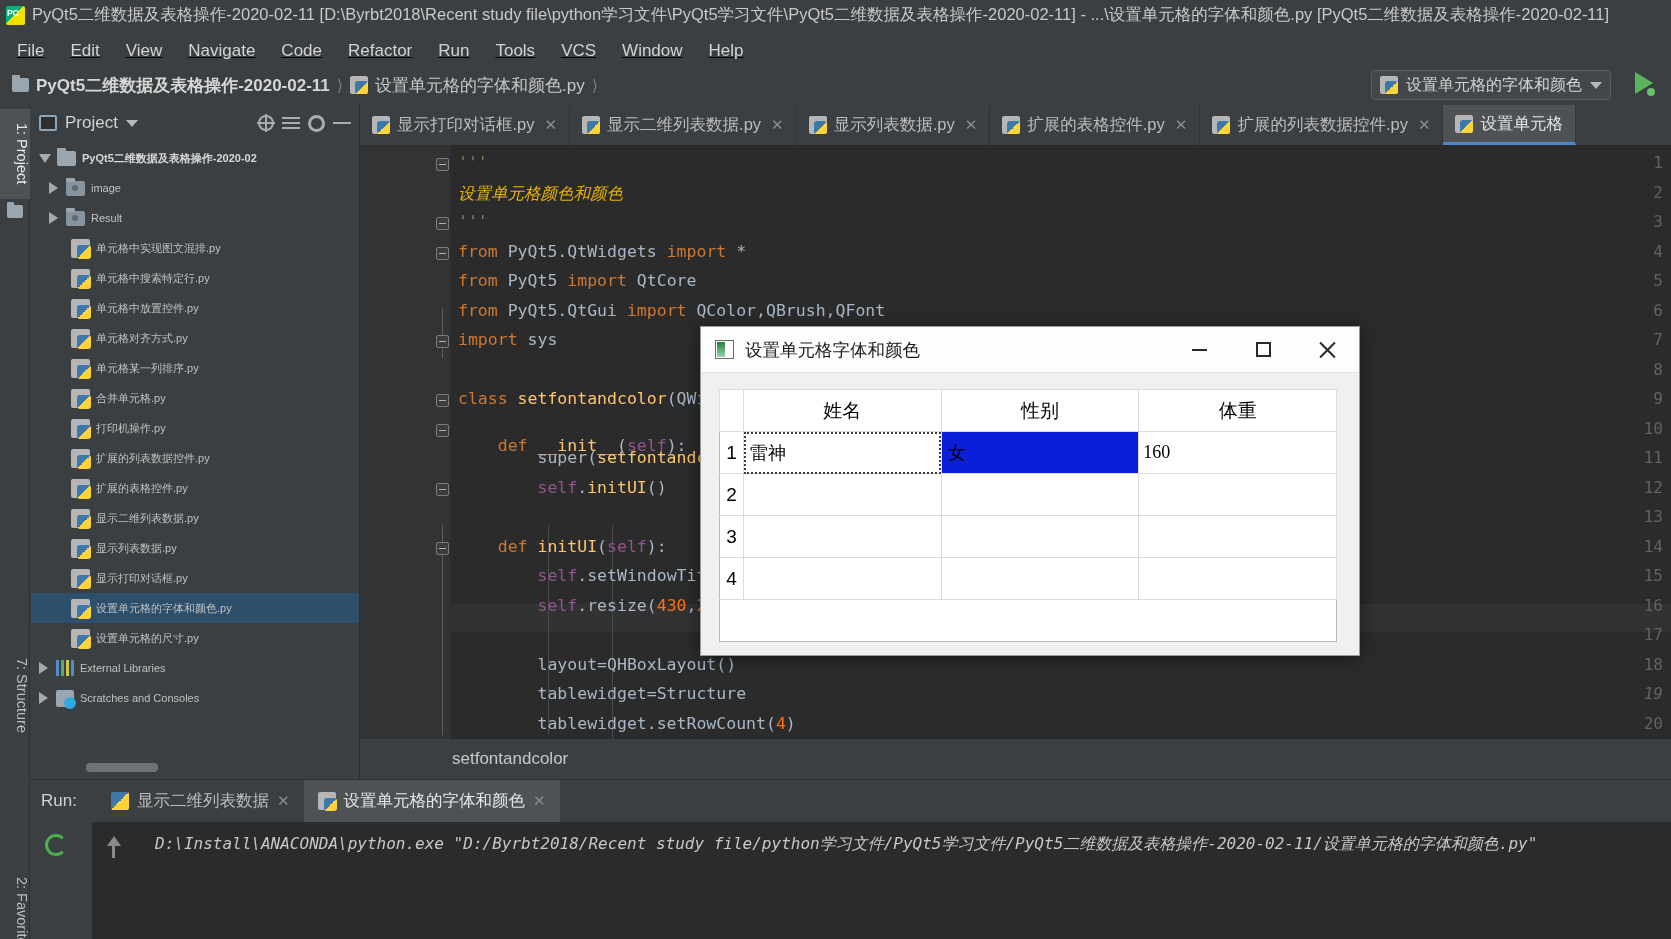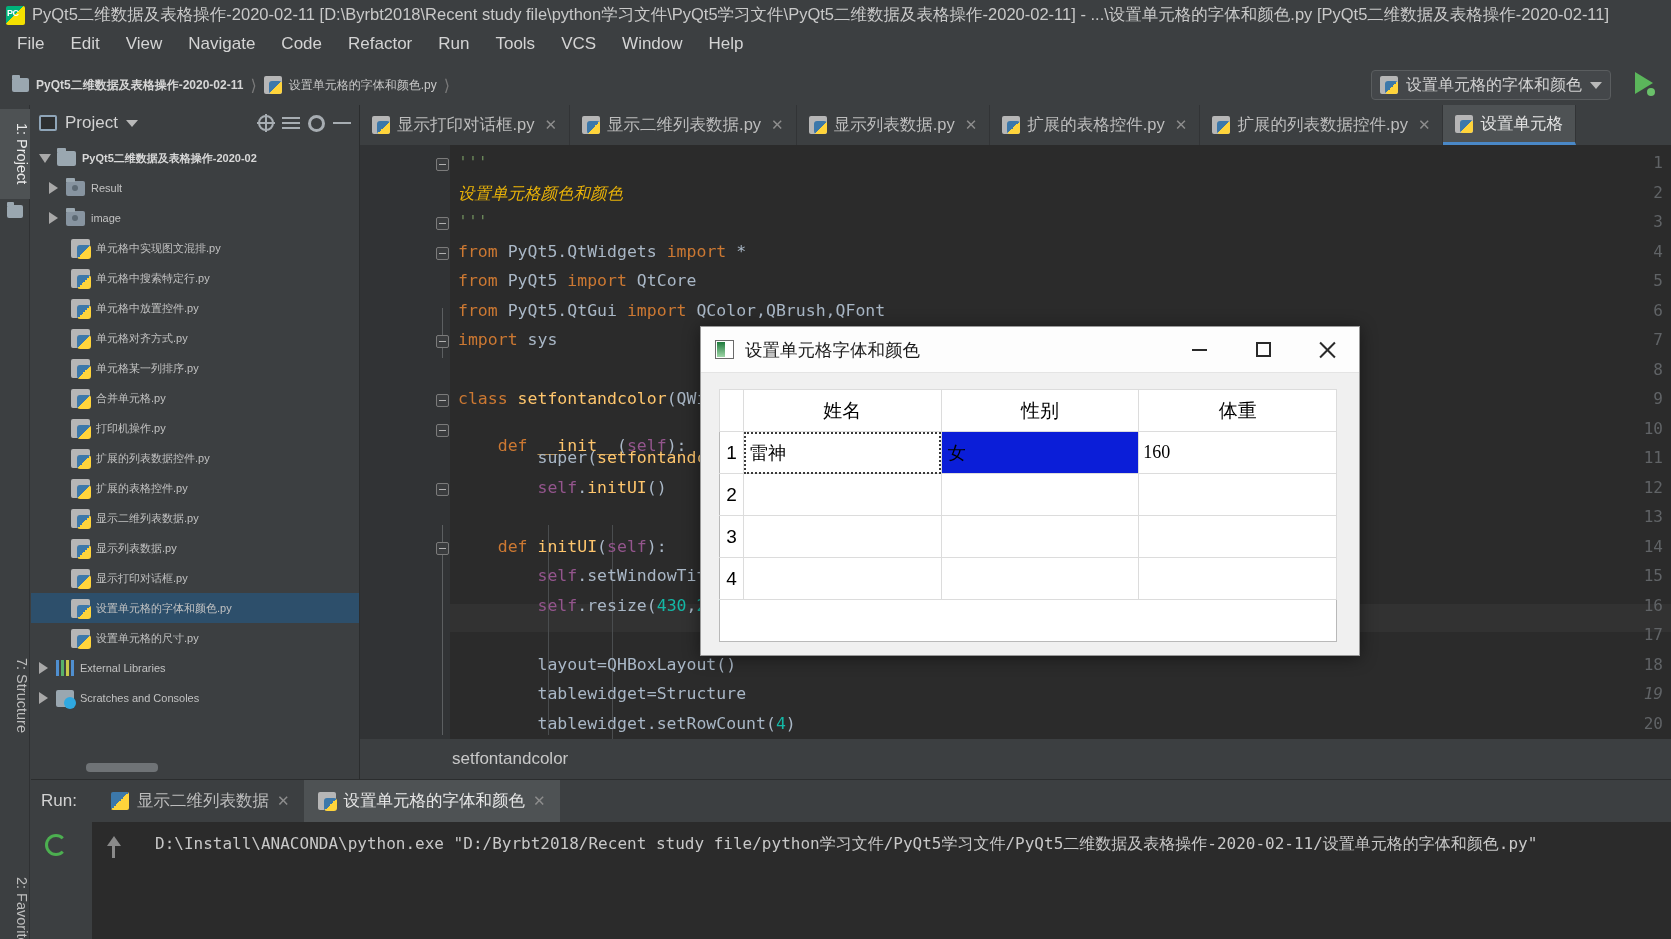--- a/index.html
+++ b/index.html
@@ -26,22 +26,22 @@
   }
   .pc-logo::after {
     content: "PC"; position: absolute; left: 1px; top: 2px;
     font-size: 9px; color: #fff; font-weight: bold; letter-spacing: -.5px;
   }
   .titlebar .ttext { color: #c9c9c9; font-size: 16.5px; }
 
   
   .menubar {
     position: absolute; left: 0; top: 30px; width: 1671px; height: 35px;
-    background: #3c3f41; display: flex; align-items: flex-start;
-    padding-left: 6px; gap: 4px;
+    background: #3c3f41; display: flex; align-items: flex-end;
+    padding-left: 6px; gap: 4px; text-decoration: underline;
   }
   .menubar .mi {
     color: #d4d4d4; font-size: 17px; padding: 4px 11px; cursor: default;
     border-radius: 2px;
   }
 
   
   .navbar {
     position: absolute; left: 0; top: 65px; width: 1671px; height: 40px;
     background: #3c3f41; display: flex; align-items: center; padding-left: 12px;
@@ -58,21 +58,21 @@
   }
   .py-ico {
     width: 18px; height: 18px; flex: 0 0 18px; position: relative;
     background: #b6b6b6; border-radius: 2px;
   }
   .py-ico::before{
     content:""; position:absolute; right:0; bottom:0; width:13px; height:13px;
     background: linear-gradient(135deg,#3c78aa 0 50%, #ffd43b 50% 100%);
     border-radius: 3px;
   }
-  .crumb-text { color: #c8c8c8; font-size: 12px; }
+  .crumb-text { color: #c8c8c8; font-size: 17px; }
   .crumb-text.bold { font-weight: bold; color: #d6d6d6; }
 
   .runconfig {
     position: absolute; right: 60px; top: 70px; height: 30px;
     display: flex; align-items: center; gap: 8px;
     border: 1px solid #5a5d5f; border-radius: 4px; background: #44474a;
     padding: 0 8px 0 8px;
   }
   .runconfig .label { color: #d2d2d2; font-size: 16px; }
   .caret-down {
@@ -219,21 +219,21 @@
   }
   .codeline {
     position: absolute; left: 98px; white-space: pre; font-size: 16.5px;
     font-family: "DejaVu Sans Mono", "Liberation Mono", monospace;
     color: #a9b7c6;
   }
   .kw { color: #cc7832; }
   .str { color: #6a8759; }
   .cmt { color: #eab308; font-style: italic; }
   .fn  { color: #ffc66d; }
-  .num { color: #14b8a6; }
+  .num { color: #f97316; }
   .self{ color: #94558d; }
 
   .fold-mark {
     position: absolute; left: 76px; width: 13px; height: 13px;
     border: 1px solid #7b7b7b; border-radius: 2px; background: #3a3c3e;
   }
   .fold-mark::after {
     content:""; position:absolute; left:2px; top:5px; width:7px; height:1px; background:#b0b0b0;
   }
   .fold-line {
@@ -270,20 +270,21 @@
     background: linear-gradient(135deg,#3c78aa 0 50%, #ffd43b 50% 100%);
   }
   .rpy.doc { background: #b6b6b6; }
   .rpy.doc::before{
     content:""; position:absolute; right:-1px; bottom:-1px; width:13px; height:13px;
     background: linear-gradient(135deg,#3c78aa 0 50%, #ffd43b 50% 100%); border-radius:3px;
   }
   .console {
     position: absolute; left: 0; top: 42px; width: 1640px; height: 118px;
     background: #2b2b2b;
+    font-style: italic;
   }
   .console-toolbar {
     position: absolute; left: 0; top: 0; width: 60px; height: 118px;
     background: #3c3f41;
   }
   .rerun-ico {
     position: absolute; left: 14px; top: 12px; width: 22px; height: 22px;
     border: 3px solid #4caf50; border-radius: 50%; border-right-color: transparent;
   }
   .up-arrow {
@@ -426,26 +427,26 @@
     </div>
     <div class="tree" id="tree">
         <div class="tnode">
           <span class="arrow open"></span>
           <span class="tfolder"></span>
           <span class="tlabel root">PyQt5二维数据及表格操作-2020-02</span>
         </div>
         <div class="tnode indent-1">
           <span class="arrow"></span>
           <span class="tfolder dark"></span>
-          <span class="tlabel">Result</span>
+          <span class="tlabel">image</span>
         </div>
         <div class="tnode indent-1">
           <span class="arrow"></span>
           <span class="tfolder dark"></span>
-          <span class="tlabel">image</span>
+          <span class="tlabel">Result</span>
         </div>
         <div class="tnode indent-2">
           <span class="tpy"></span>
           <span class="tlabel">单元格中实现图文混排.py</span>
         </div>
         <div class="tnode indent-2">
           <span class="tpy"></span>
           <span class="tlabel">单元格中搜索特定行.py</span>
         </div>
         <div class="tnode indent-2">

